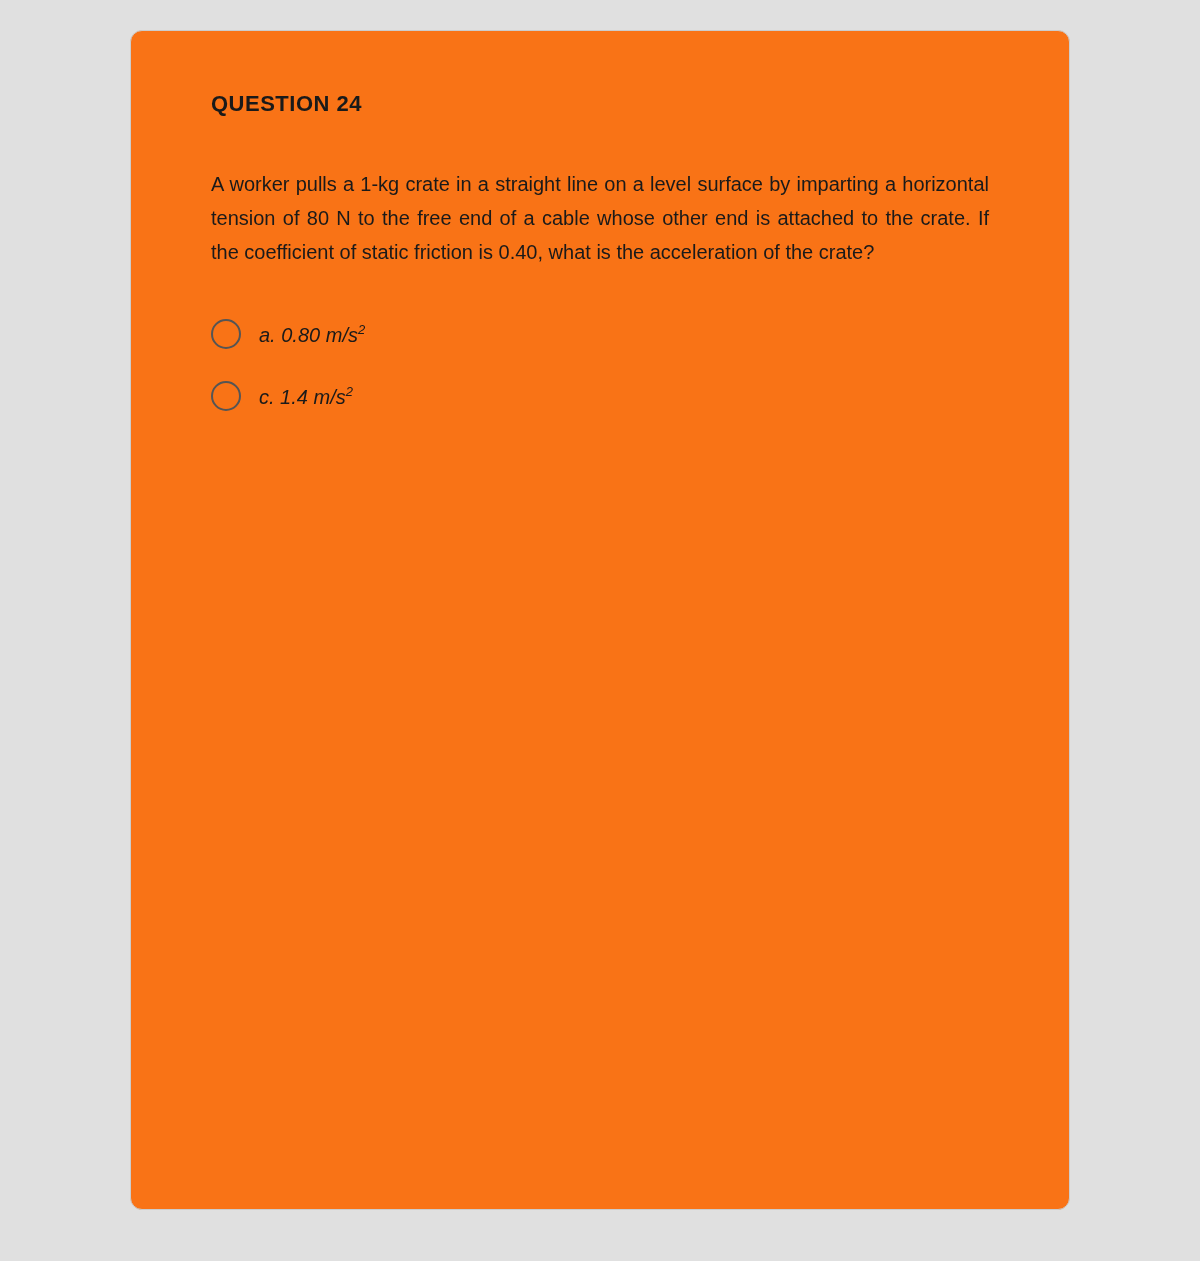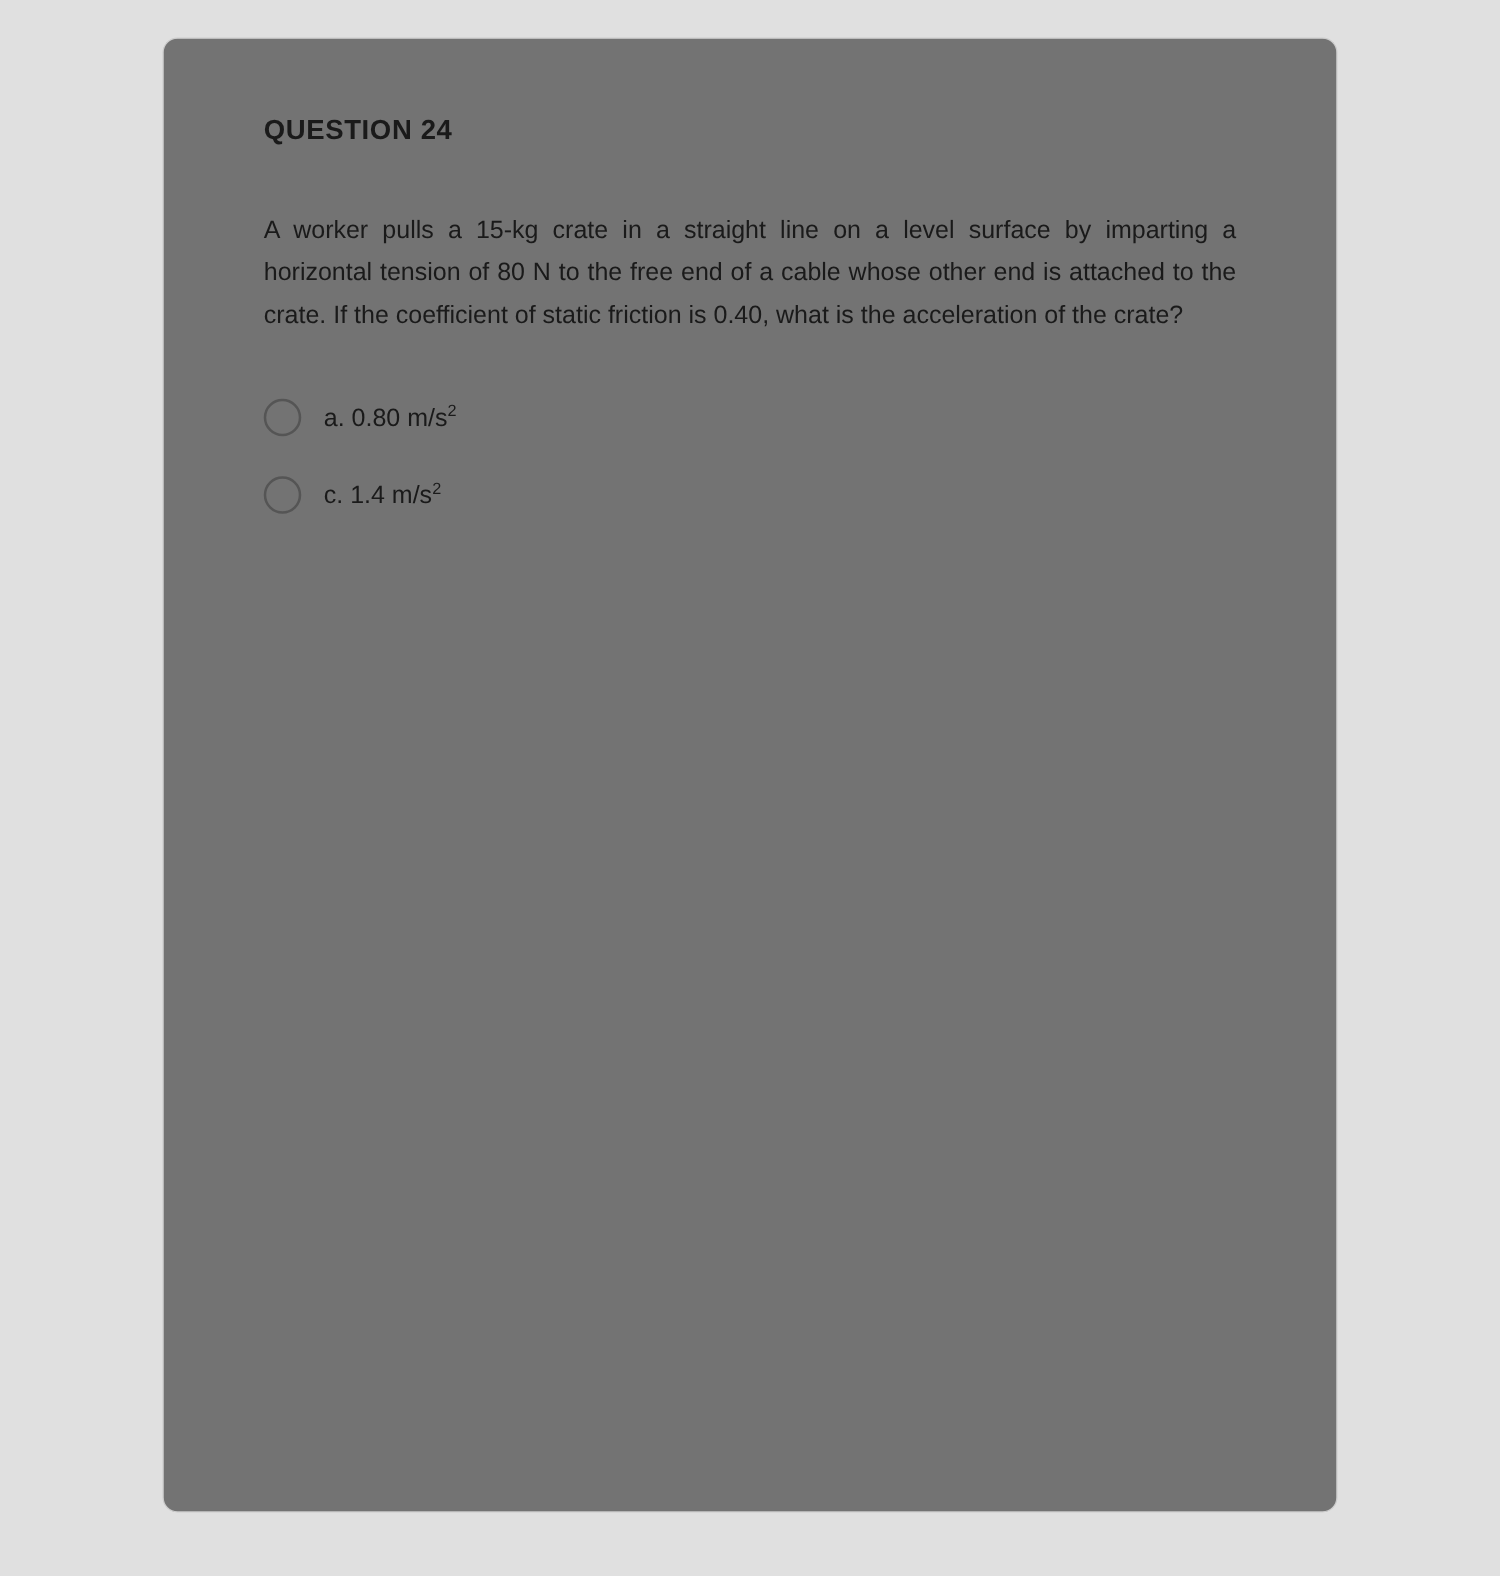--- a/index.html
+++ b/index.html
@@ -12,21 +12,21 @@
       background: #e0e0e0;
       display: flex;
       justify-content: center;
       align-items: flex-start;
       min-height: 1261px;
       font-family: Arial, sans-serif;
       padding: 30px 0;
     }
 
     .card {
-      background: #737373;
+      background: #f97316;
       border-radius: 12px;
       border: 1px solid #cccccc;
       width: 940px;
       min-height: 1180px;
       padding: 60px 80px;
     }
 
     .question-title {
       font-size: 22px;
       font-weight: 900;
@@ -42,20 +42,21 @@
       text-align: justify;
       margin-bottom: 50px;
       font-family: Arial, sans-serif;
     }
 
     .options {
       display: flex;
       flex-direction: column;
       gap: 32px;
       margin-top: 10px;
+      font-style: italic;
     }
 
     .option-item {
       display: flex;
       align-items: center;
       gap: 18px;
       cursor: pointer;
     }
 
     .radio-circle {
@@ -78,21 +79,21 @@
       font-size: 13px;
       vertical-align: super;
     }
   </style>
 </head>
 <body>
 
 <div class="card">
   <div class="question-title">QUESTION 24</div>
 
-  <div class="question-text">A worker pulls a 15-kg crate in a straight line on a level surface by imparting a horizontal tension of 80 N to the free end of a cable whose other end is attached to the crate. If the coefficient of static friction is 0.40, what is the acceleration of the crate?</div>
+  <div class="question-text">A worker pulls a 1-kg crate in a straight line on a level surface by imparting a horizontal tension of 80 N to the free end of a cable whose other end is attached to the crate. If the coefficient of static friction is 0.40, what is the acceleration of the crate?</div>
 
   <div class="options">
 
   <div class="option-item">
         <div class="radio-circle"></div>
         <span class="option-label">a. 0.80 m/s<sup>2</sup></span>
       </div>
       <div class="option-item">
         <div class="radio-circle"></div>
         <span class="option-label">c. 1.4 m/s<sup>2</sup></span>

